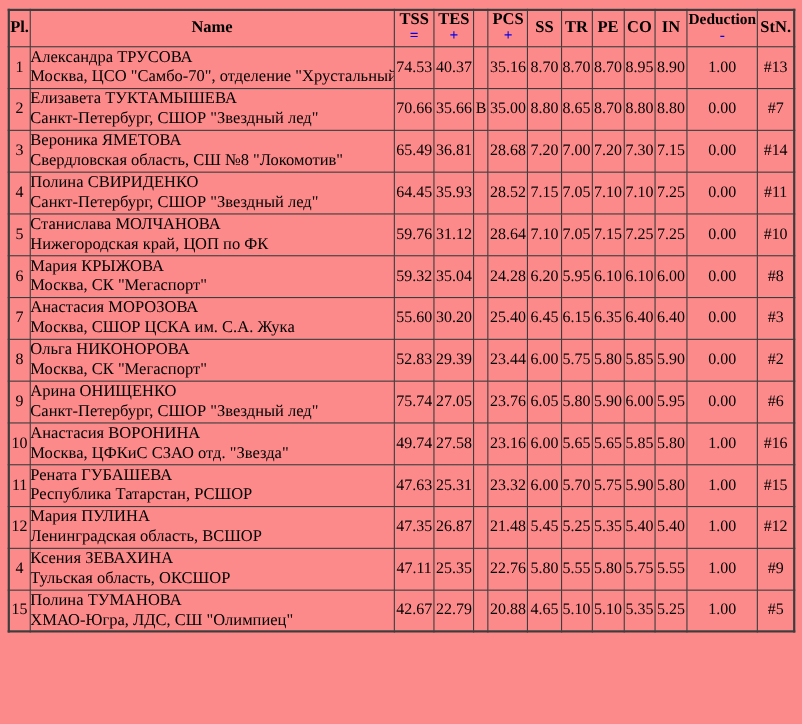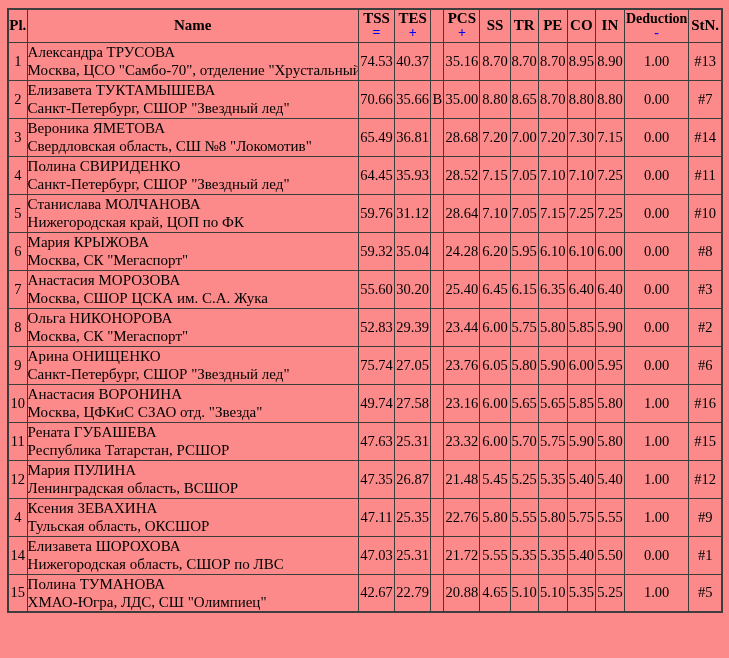--- a/index.html
+++ b/index.html
@@ -362,38 +362,20 @@
     <td class="num">22.76</td>
     <td class="num">5.80</td>
     <td class="num">5.55</td>
     <td class="num">5.80</td>
     <td class="num">5.75</td>
     <td class="num">5.55</td>
     <td class="ded">1.00</td>
     <td class="num">#9</td>
   </tr>
 
-  <tr>
-    <td class="num">14</td>
-    <td class="namecell">
-      <div class="line">Елизавета ШОРОХОВА</div>
-      <div class="line">Нижегородская область, СШОР по ЛВС</div>
-    </td>
-    <td class="num">47.03</td>
-    <td class="num">25.31</td>
-    <td class="num"></td>
-    <td class="num">21.72</td>
-    <td class="num">5.55</td>
-    <td class="num">5.35</td>
-    <td class="num">5.35</td>
-    <td class="num">5.40</td>
-    <td class="num">5.50</td>
-    <td class="ded">0.00</td>
-    <td class="num">#1</td>
-  </tr>
 
   <tr>
     <td class="num">15</td>
     <td class="namecell">
       <div class="line">Полина ТУМАНОВА</div>
       <div class="line">ХМАО-Югра, ЛДС, СШ "Олимпиец"</div>
     </td>
     <td class="num">42.67</td>
     <td class="num">22.79</td>
     <td class="num"></td>

